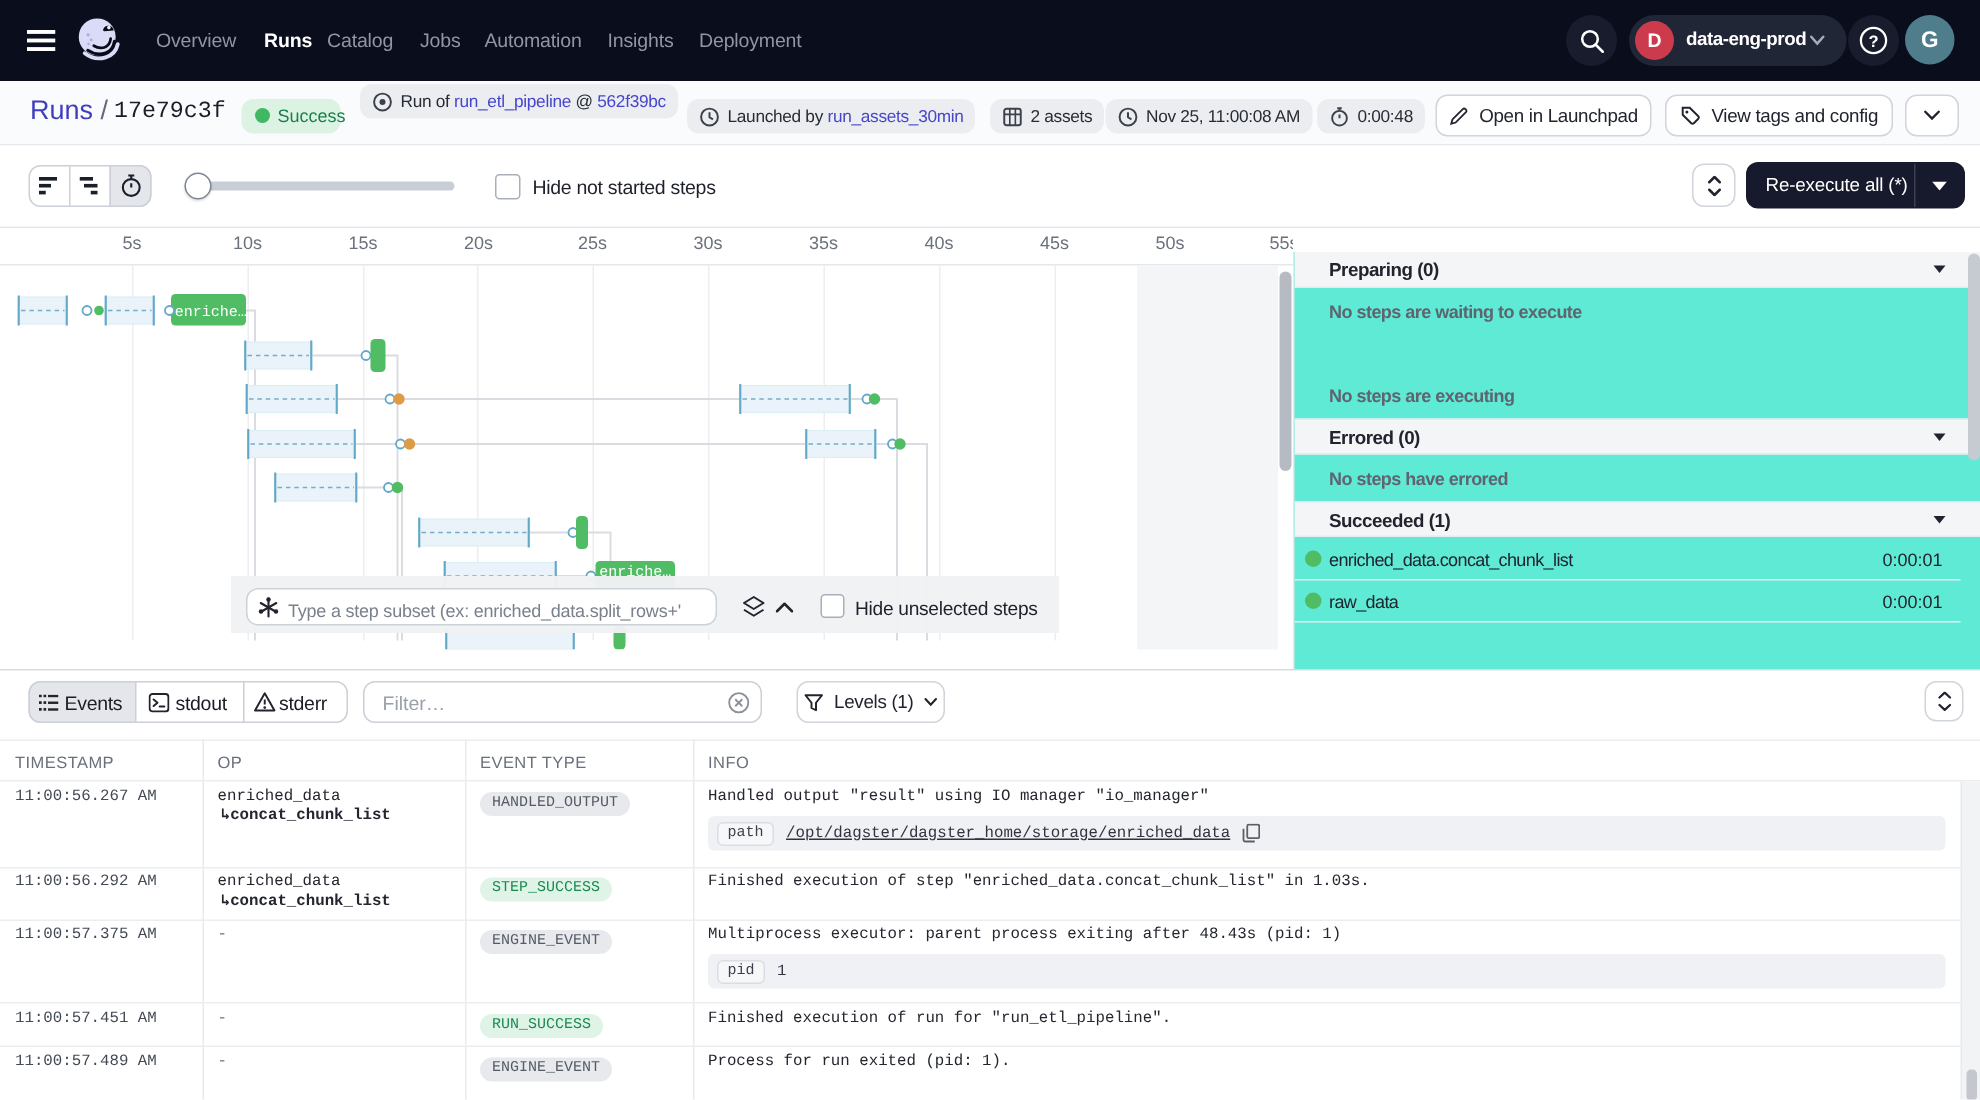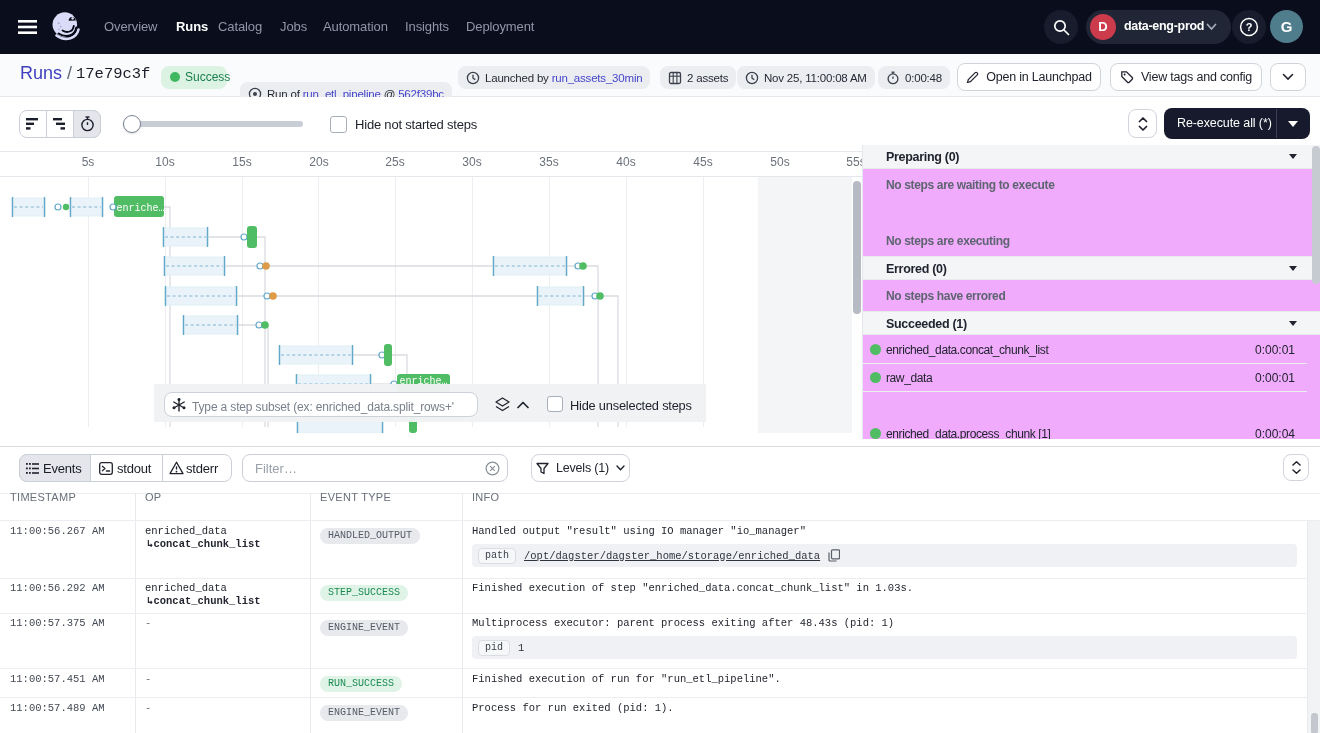--- a/index.html
+++ b/index.html
@@ -21,33 +21,33 @@
 .btn { position:absolute; background:#fff; border:1px solid #D0D4DB; border-radius:8px; font-size:12.5px; letter-spacing:-0.2px; color:#21242E; display:flex; align-items:center; justify-content:center; gap:7px; white-space:nowrap; }
 
 
 #toolbar { position:absolute; left:0; top:97px; width:1320px; height:55px; background:#fff; border-bottom:1px solid #E4E7EB; }
 
 
 #gantt { position:absolute; left:0; top:152px; width:862px; height:294px; background:#fff; overflow:hidden; }
 .axlabel { position:absolute; top:3px; font-size:12px; color:#6B717C; transform:translateX(-50%); }
 
 
-#panel { position:absolute; left:862px; top:145px; width:458px; height:294px; background:#f0abfc; border-left:1px solid #E4E7EB; overflow:hidden; }
+#panel { position:absolute; left:862px; top:168px; width:458px; height:294px; background:#5eead4; border-left:1px solid #E4E7EB; overflow:hidden; }
 .pband { position:absolute; left:0; width:458px; height:24px; background:#F4F5F7; border-top:1px solid #E8EAED; border-bottom:1px solid #E8EAED; }
 .pband .t { position:absolute; left:23px; top:5px; font-size:12.5px; letter-spacing:-0.3px; font-weight:bold; color:#21242E; }
 .pband .tri { position:absolute; right:24px; top:9px; width:0; height:0; border-left:4.5px solid transparent; border-right:4.5px solid transparent; border-top:5.5px solid #21242E; }
 .prow { position:absolute; left:23px; font-size:12px; letter-spacing:-0.35px; color:#5E6470;font-weight:bold; }
 .pitem { position:absolute; left:0; width:444px; height:28px; border-bottom:1px solid #EDEEF1; }
 .pitem .dot { position:absolute; left:7px; top:8px; width:11px; height:11px; border-radius:50%; background:#50BD65; }
 .pitem .nm { position:absolute; left:23px; top:7px; font-size:12px; letter-spacing:-0.4px; color:#21242E; }
 .pitem .tm { position:absolute; right:12px; top:7px; font-size:12px; color:#21242E; }
 
 
 #events { position:absolute; left:0; top:446px; width:1320px; height:287px; background:#fff; border-top:1px solid #D8DBE0; }
-.colhead { position:absolute; top:44px; font-size:11px; color:#6A707B; letter-spacing:0.3px;text-align:right; }
+.colhead { position:absolute; top:56px; font-size:11px; color:#6A707B; letter-spacing:0.3px;text-align:right; }
 .evchip { display:inline-block; font-family:"Liberation Mono", monospace; font-size:10px; padding:2px 8px 3px; border-radius:8px; background:#E7E9ED; color:#555B66; }
 .evchip.green { background:#DFF4E7; color:#1B8A51; }
 .subbox { position:absolute; left:472px; width:825px; height:23px; background:#F0F1F4; border-radius:4px; display:flex; align-items:center; padding:0 6px; gap:8px; }
 .subchip { font-family:"Liberation Mono", monospace; font-size:10px; color:#3A3F49; background:#F6F7F9; border:1px solid #DADDE2; border-radius:4px; padding:1px 6px 2px; }
 .ts { position:absolute; left:10px; font-family:"Liberation Mono", monospace; font-size:10.5px; color:#434954; }
 .op { position:absolute; left:145px; font-family:"Liberation Mono", monospace; font-size:10.5px; color:#23262F; }
 .info { position:absolute; left:472px; font-family:"Liberation Mono", monospace; font-size:10.5px; color:#23262F; }
 .rowline { position:absolute; left:0; width:1308px; height:0; border-top:1px solid #EBEDF0; }
 .vline { position:absolute; top:0px; width:0; height:287px; border-left:1px solid #E8EAED; }
 </style>
@@ -103,21 +103,21 @@
   </div>
 
   <div id="crumb">
     <div class="abs" style="left:20px;top:9px;font-size:18px;color:#3F3FBE">Runs</div>
     <div class="abs" style="left:67px;top:9px;font-size:18px;color:#62687A">/</div>
     <div class="abs mono" style="left:76px;top:11px;font-size:15.5px;color:#1A1D28">17e79c3f</div>
     <div class="abs" style="left:161px;top:66px;top:12px;width:66px;height:23px;background:#DCF3E4;border-radius:8px"></div>
     <div class="abs" style="left:170px;top:18px;width:10px;height:10px;border-radius:50%;background:#40B862"></div>
     <div class="abs" style="left:185px;top:16px;font-size:12px;color:#1A7F4B">Success</div>
 
-    <div class="chip" style="left:240px;top:28px">
+    <div class="chip" style="left:240px;top:2px">
       <svg width="14" height="14" viewBox="0 0 14 14">
           <circle cx="7" cy="7" r="5.6" stroke="#3B404C" stroke-width="1.3" fill="none"></circle>
           <circle cx="7" cy="7" r="2" fill="#3B404C"></circle>
         </svg>
       <span>Run of <a>run_etl_pipeline</a> @ <a>562f39bc</a></span>
     </div>
     <div class="chip" style="left:458px;top:12px">
       <svg width="14" height="14" viewBox="0 0 14 14">
           <circle cx="7" cy="7" r="5.6" stroke="#3B404C" stroke-width="1.3" fill="none"></circle>
           <path d="M7 3.8 V7.2 L9.3 8.6" stroke="#3B404C" stroke-width="1.3" fill="none"></path>

